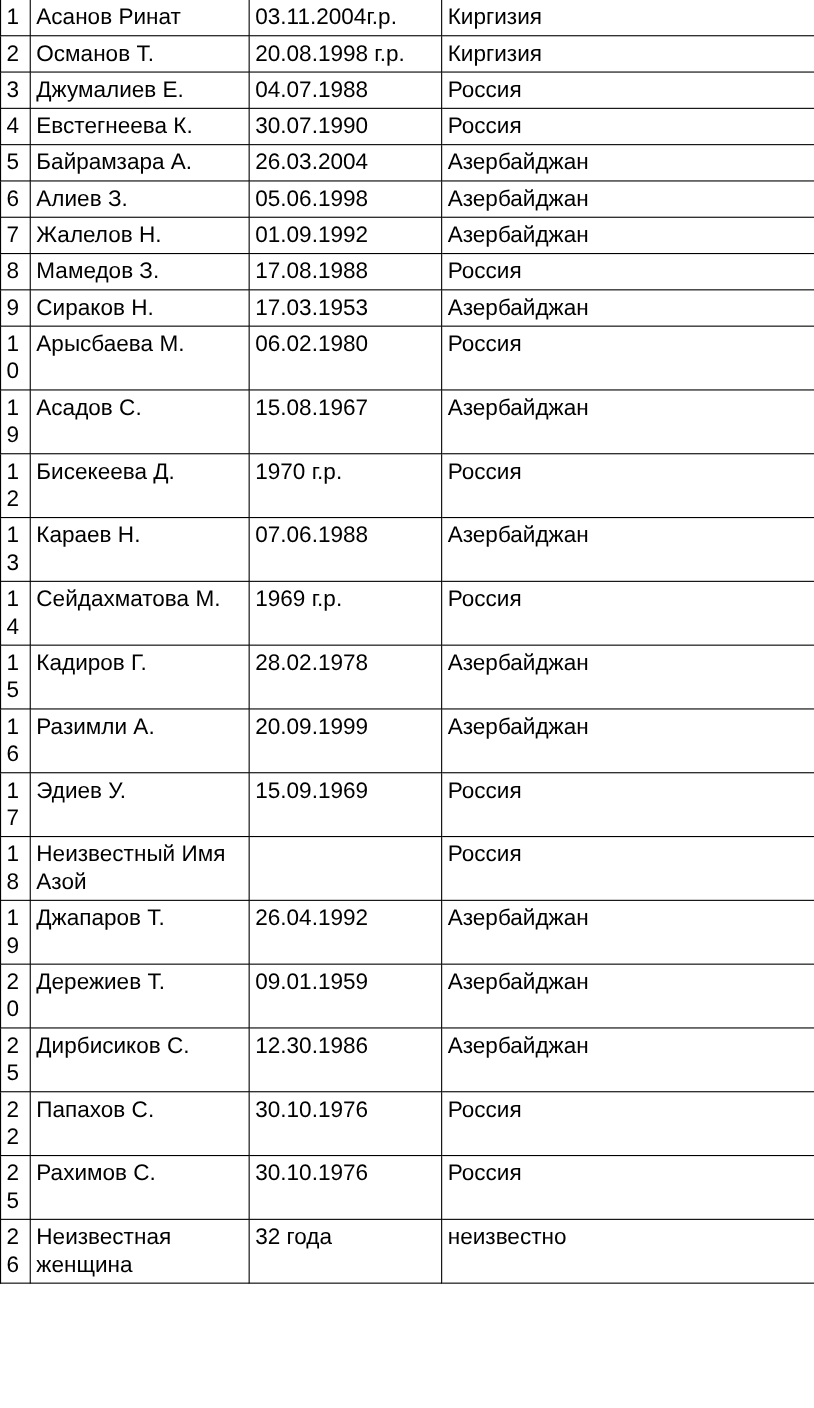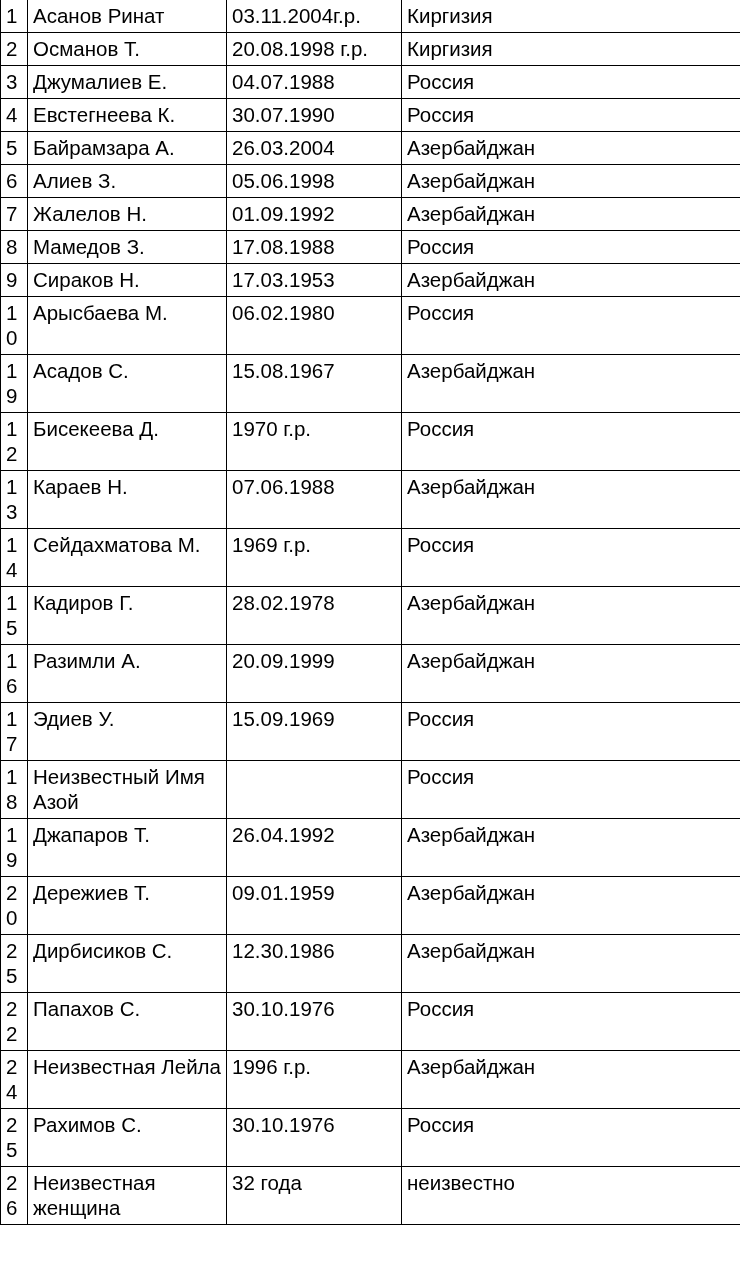--- a/index.html
+++ b/index.html
@@ -190,26 +190,20 @@
           <td class="date">12.30.1986</td>
           <td class="ctry">Азербайджан</td>
         </tr>
         <tr>
           <td class="num">22</td>
           <td class="name">Папахов С.</td>
           <td class="date">30.10.1976</td>
           <td class="ctry">Россия</td>
         </tr>
         <tr>
-          <td class="num">24</td>
-          <td class="name">Неизвестная Лейла</td>
-          <td class="date">1996 г.р.</td>
-          <td class="ctry">Азербайджан</td>
-        </tr>
-        <tr>
           <td class="num">25</td>
           <td class="name">Рахимов С.</td>
           <td class="date">30.10.1976</td>
           <td class="ctry">Россия</td>
         </tr>
         <tr>
           <td class="num">26</td>
           <td class="name">Неизвестная женщина</td>
           <td class="date">32 года</td>
           <td class="ctry">неизвестно</td>

